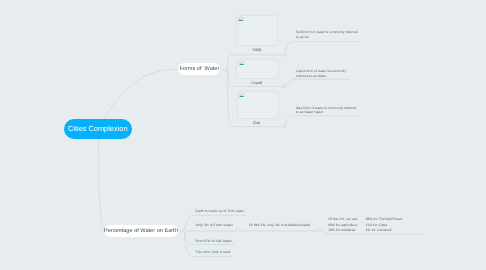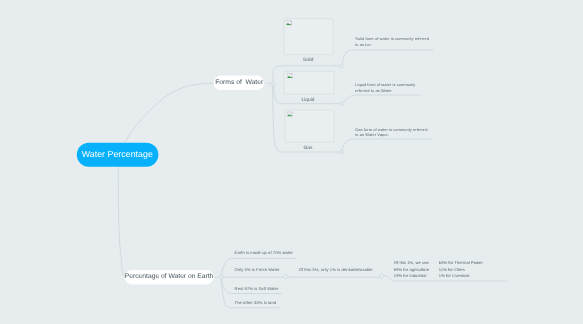--- a/index.html
+++ b/index.html
@@ -45,21 +45,21 @@
     <circle cx="284.7" cy="55.2" r="1.5"></circle>
     <circle cx="284.7" cy="86.4" r="1.5"></circle>
     <circle cx="284.7" cy="126.6" r="1.5"></circle>
     <circle cx="184.6" cy="230.9" r="1.6"></circle>
   </g>
   <g fill="#e7edee" stroke="#c6d2d6" stroke-width="0.55">
     <path d="M238.2 228.2 L 240.5 230.4 L 238.2 232.6 L 235.9 230.4 Z"></path>
     <path d="M318.2 227.9 L 320.5 230.1 L 318.2 232.3 L 315.9 230.1 Z"></path>
   </g>
 </svg>
-<div class="node pill-root">Water Percentage</div>
+<div class="node pill-root">Cities Complexion</div>
 <div class="node pill-w" style="left:178.3px;top:62.9px;width:42.1px;height:11.8px;">Forms of  Water</div>
 <div class="node pill-w" style="left:103.6px;top:224.8px;width:74.6px;height:12.2px;">Percentage of Water on Earth</div>
 
 <div class="imgbox" style="left:236.2px;top:15.2px;width:40.2px;height:28.6px;">
       <span class="brokenimg">
         <svg viewBox="0 0 16 13" preserveAspectRatio="none">
           <rect x="0" y="0" width="16" height="13" fill="#f2f2f5"></rect>
           <path d="M0.7 0.7 H15.3 V12.3 H0.7 Z" fill="none" stroke="#a9aabb" stroke-width="1.4"></path>
           <path d="M1.4 12.3 L6 6 L9.2 10.2 L10.6 8.4 L13 12.3 Z" fill="#3aa049"></path>
           <path d="M12.6 9.2 L15 12.3 H12.0 Z" fill="#2e7a3a"></path>

